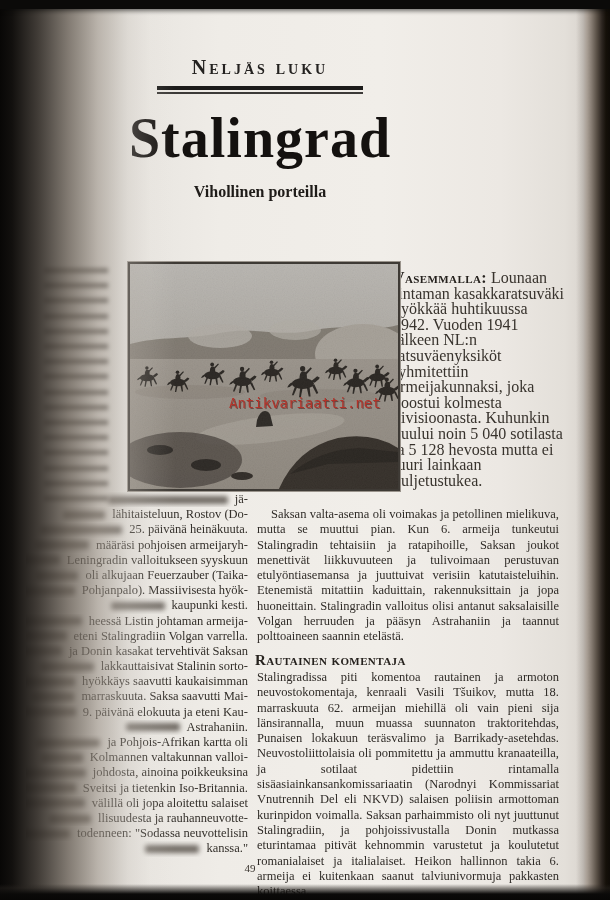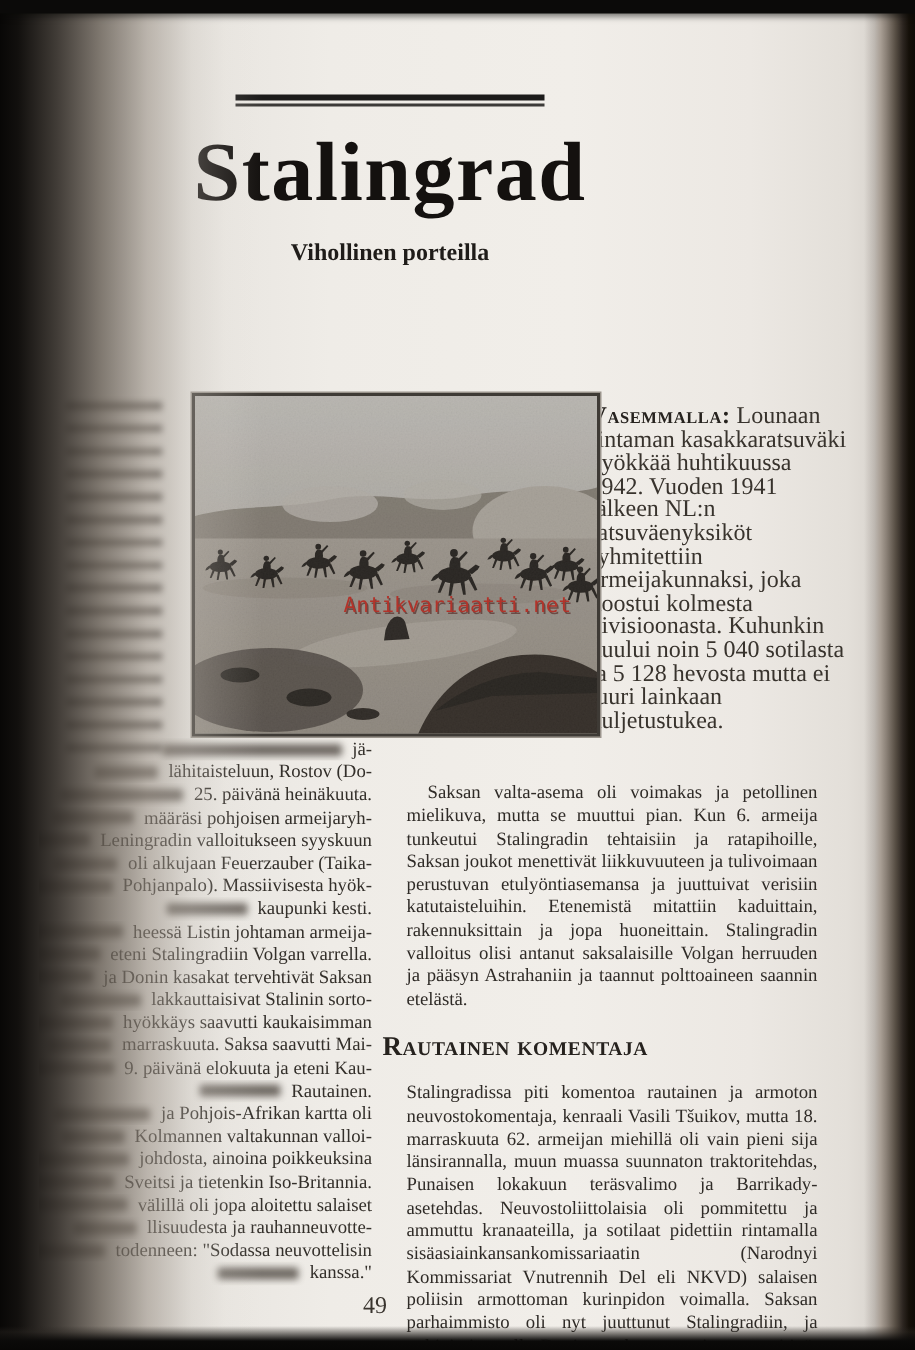--- a/index.html
+++ b/index.html
@@ -48,34 +48,35 @@
          display:flex;justify-content:flex-end;align-items:center;overflow:hidden;}
   .bfrag{display:inline-block;height:8px;background:#413a33;filter:blur(2.4px);opacity:.72;
          margin-right:7px;flex:0 0 auto;border-radius:2px;}
   .lline:nth-child(4n+1) .bfrag{width:64px;}
   .lline:nth-child(4n+2) .bfrag{width:42px;}
   .lline:nth-child(4n+3) .bfrag{width:82px;}
   .lline:nth-child(4n)   .bfrag{width:54px;}
   .lline:first-child .bfrag{width:120px;}
   .rightcol{position:absolute;left:255px;top:505px;width:306px;color:#2f2b27;
             font-size:12.5px;line-height:15.3px;text-align:justify;}
-  .rightcol p{margin:16px;}
+  .rightcol p{margin:2px;}
   .p-indent{text-indent:14px;}
-  .sec-head{font-variant:small-caps;font-size:18px;letter-spacing:.4px;color:#26221e;
+  .sec-head{font-variant:small-caps;font-size:15px;letter-spacing:.4px;color:#26221e;
             margin:8px 0 2px;font-weight:600;}
   .page-num{position:absolute;left:228px;top:862px;width:44px;text-align:center;
-            font-size:16px;color:#3a352f;}
+            font-size:11px;color:#3a352f;}
 </style>
 </head>
 <body>
 
 <div class="stage">
   <div class="page">
 
     <div class="head-block">
+      <div class="chapter">Neljäs luku</div>
       <div class="rule">
         <div class="r1"></div>
         <div class="r2"></div>
       </div>
       <div class="big-title">Stalingrad</div>
       <div class="subtitle">Vihollinen porteilla</div>
     </div>
 
     <div class="photo">
       <svg width="268" height="225" viewBox="0 0 268 225" xmlns="http://www.w3.org/2000/svg">
@@ -203,21 +204,21 @@
         <div class="lline">
           <span class="bfrag"></span>
           <span>marraskuuta. Saksa saavutti Mai-</span>
         </div>
         <div class="lline">
           <span class="bfrag"></span>
           <span>9. päivänä elokuuta ja eteni Kau-</span>
         </div>
         <div class="lline">
           <span class="bfrag"></span>
-          <span>Rautainen.</span>
+          <span>Astrahaniin.</span>
         </div>
         <div class="lline">
           <span class="bfrag"></span>
           <span>ja Pohjois-Afrikan kartta oli</span>
         </div>
         <div class="lline">
           <span class="bfrag"></span>
           <span>Kolmannen valtakunnan valloi-</span>
         </div>
         <div class="lline">

